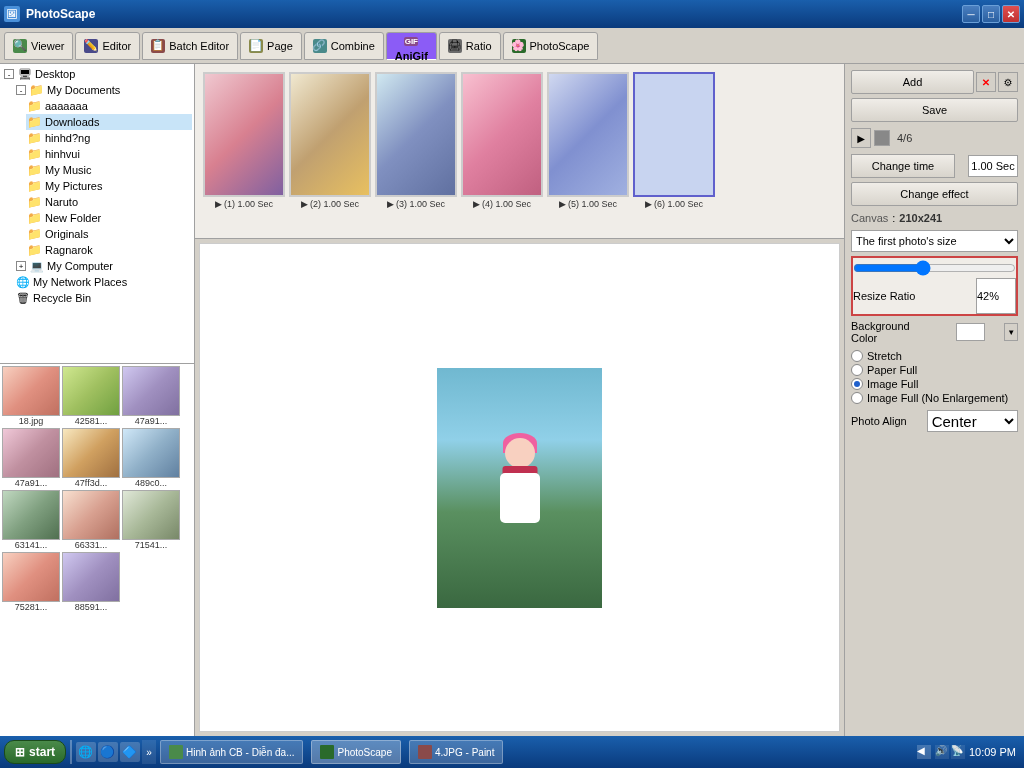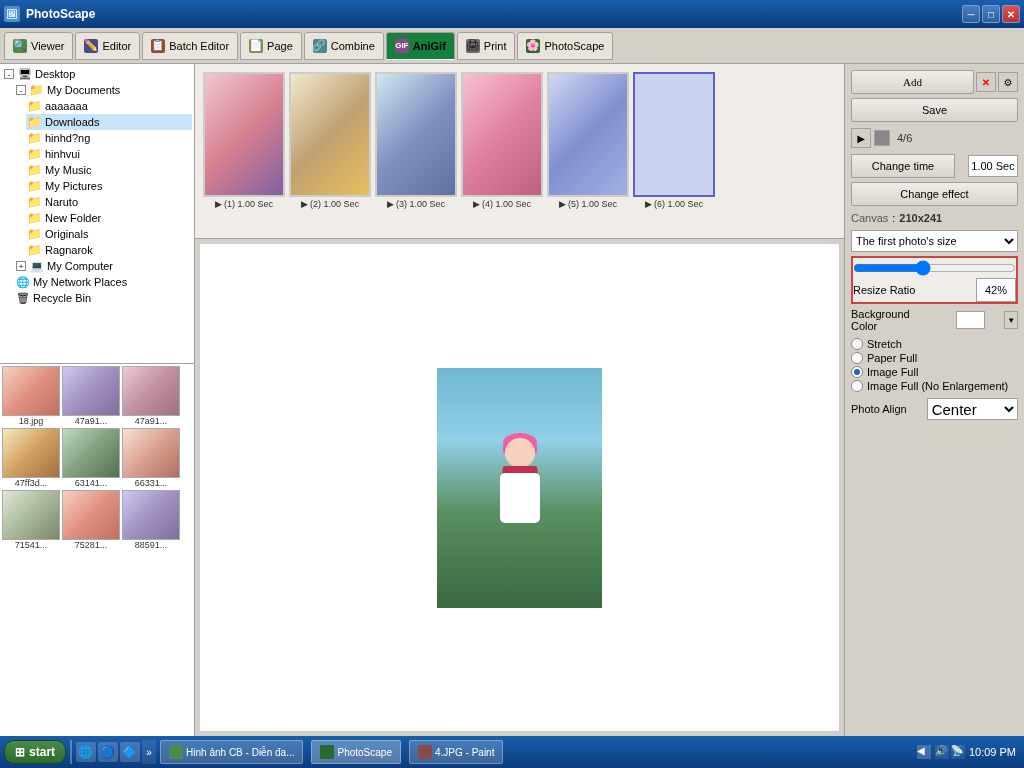--- a/index.html
+++ b/index.html
@@ -39,23 +39,24 @@
       gap: 4px;
       padding: 4px 8px;
       border: 1px solid #a0a0a0;
       background: #e8e4dc;
       cursor: pointer;
       border-radius: 3px 3px 0 0;
       font-size: 11px;
       height: 28px;
     }
     .menu-tab.active {
-      background: #15803d;
+      background: #8b5cf6;
       border-bottom: 1px solid white;
       font-weight: bold;
+      flex-direction: column;
     }
     .menu-tab-icon { width: 14px; height: 14px; border-radius: 2px; }
     .icon-viewer { background: #4a8a4a; }
     .icon-editor { background: #4a4a8a; }
     .icon-batch { background: #8a4a4a; }
     .icon-page { background: #8a8a4a; }
     .icon-combine { background: #4a8a8a; }
     .icon-anigif { background: #8a4a8a; display: flex; align-items: center; justify-content: center; font-size: 8px; color: white; }
     .icon-print { background: #6a6a6a; }
     .icon-photoscape { background: #2a6a2a; }
@@ -182,21 +183,21 @@
       border: 1px solid #a0a0a0;
       cursor: pointer;
       font-size: 11px;
       display: flex;
       align-items: center;
       justify-content: center;
       border-radius: 2px;
     }
 
     .top-buttons { display: flex; align-items: center; gap: 2px; }
-    .top-buttons .panel-btn { flex: 1; font-family: Liberation Serif, serif; }
+    .top-buttons .panel-btn { flex: 1; }
     .icon-btn { width: 20px; height: 20px; background: transparent; border: 1px solid #a0a0a0; cursor: pointer; display: flex; align-items: center; justify-content: center; font-size: 10px; }
 
     .web-preview-btn {
       height: 24px;
       background: linear-gradient(to bottom, #f0ede8, #d8d4cc);
       border: 1px solid #a0a0a0;
       cursor: pointer;
       font-size: 11px;
       display: flex;
       align-items: center;
@@ -262,21 +263,21 @@
       cursor: pointer;
     }
 
     .slider-container {
       border: 2px solid #cc4444;
       background: #f0ede8;
     }
     .slider-row { display: flex; align-items: center; gap: 4px; padding: 2px 0; }
     .slider { width: 100%; height: 16px; cursor: pointer; }
     .resize-row { display: flex; align-items: center; justify-content: space-between; font-size: 11px; }
-    .resize-input { width: 40px; height: 24px; border: 1px solid #a0a0a0; background: white; font-size: 11px; text-align: center; }
+    .resize-input { width: 40px; height: 36px; border: 1px solid #a0a0a0; background: white; font-size: 11px; text-align: left; }
 
     .bg-color-row {
       display: flex;
       align-items: center;
       gap: 19px;
       font-size: 11px;
     }
     .color-box { width: 30px; height: 18px; background: white; border: 1px solid #a0a0a0; }
     .color-dropdown { width: 14px; height: 18px; background: #d4d0c8; border: 1px solid #a0a0a0; cursor: pointer; display: flex; align-items: center; justify-content: center; font-size: 8px; }
 
@@ -459,21 +460,21 @@
   <div class="menu-tab">
     <div class="menu-tab-icon icon-combine">🔗</div>
     <span>Combine</span>
   </div>
   <div class="menu-tab active">
     <div class="menu-tab-icon icon-anigif">GIF</div>
     <span>AniGif</span>
   </div>
   <div class="menu-tab">
     <div class="menu-tab-icon icon-print">🖨</div>
-    <span>Print</span>
+    <span>Ratio</span>
   </div>
   <div class="menu-tab">
     <div class="menu-tab-icon icon-photoscape">🌸</div>
     <span>PhotoScape</span>
   </div>
 </div>
 
 <div id="main">
 
   <div id="sidebar">
@@ -548,30 +549,38 @@
         <span>Recycle Bin</span>
       </div>
     </div>
 
     <div id="thumbnail-strip">
       <div class="thumb-item">
         <div class="thumb-img thumb-anime1"></div>
         <div class="thumb-label">18.jpg</div>
       </div>
       <div class="thumb-item">
+        <div class="thumb-img thumb-anime2"></div>
+        <div class="thumb-label">42581...</div>
+      </div>
+      <div class="thumb-item">
         <div class="thumb-img thumb-anime3"></div>
         <div class="thumb-label">47a91...</div>
       </div>
       <div class="thumb-item">
         <div class="thumb-img thumb-anime4"></div>
         <div class="thumb-label">47a91...</div>
       </div>
       <div class="thumb-item">
         <div class="thumb-img thumb-anime5"></div>
         <div class="thumb-label">47ff3d...</div>
+      </div>
+      <div class="thumb-item">
+        <div class="thumb-img thumb-anime6"></div>
+        <div class="thumb-label">489c0...</div>
       </div>
       <div class="thumb-item">
         <div class="thumb-img thumb-anime7"></div>
         <div class="thumb-label">63141...</div>
       </div>
       <div class="thumb-item">
         <div class="thumb-img thumb-anime8"></div>
         <div class="thumb-label">66331...</div>
       </div>
       <div class="thumb-item">

